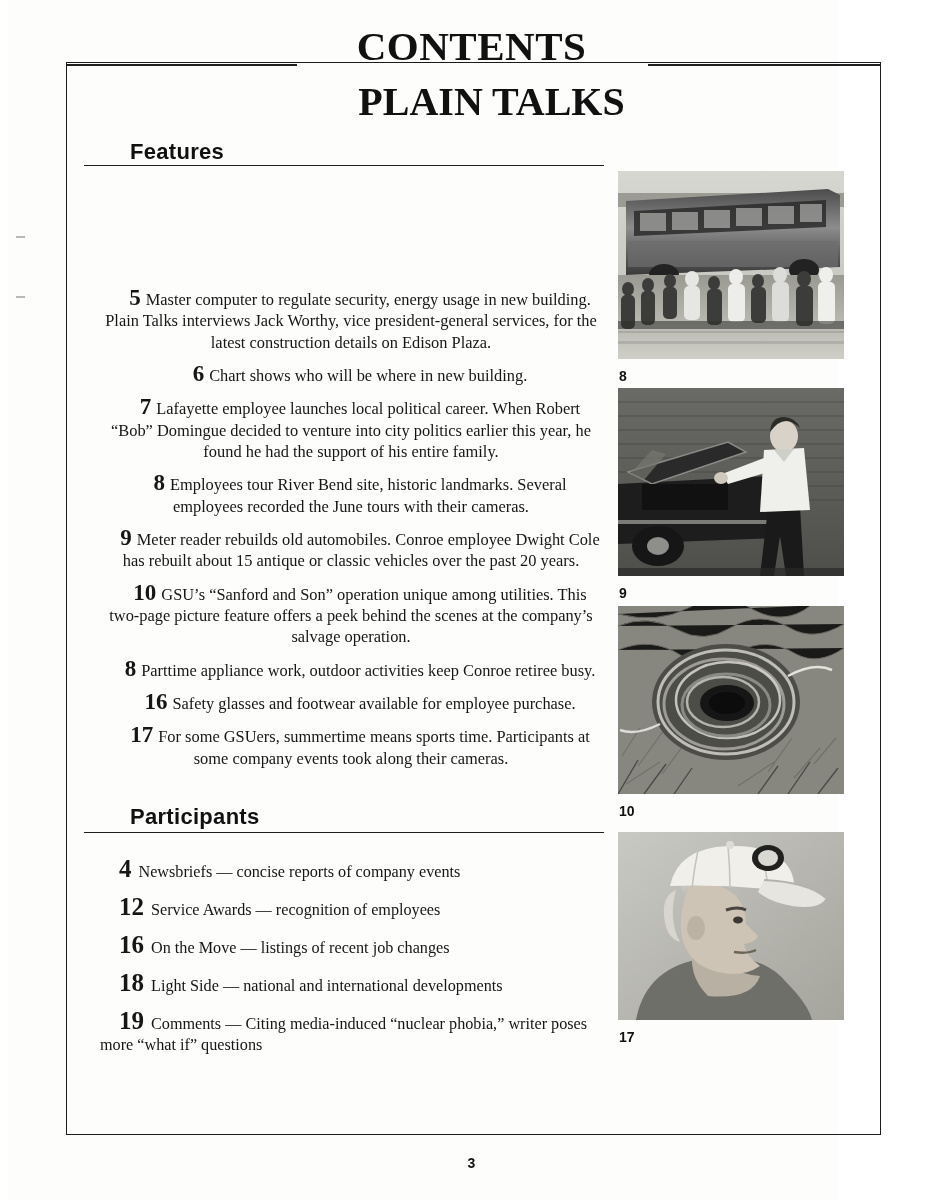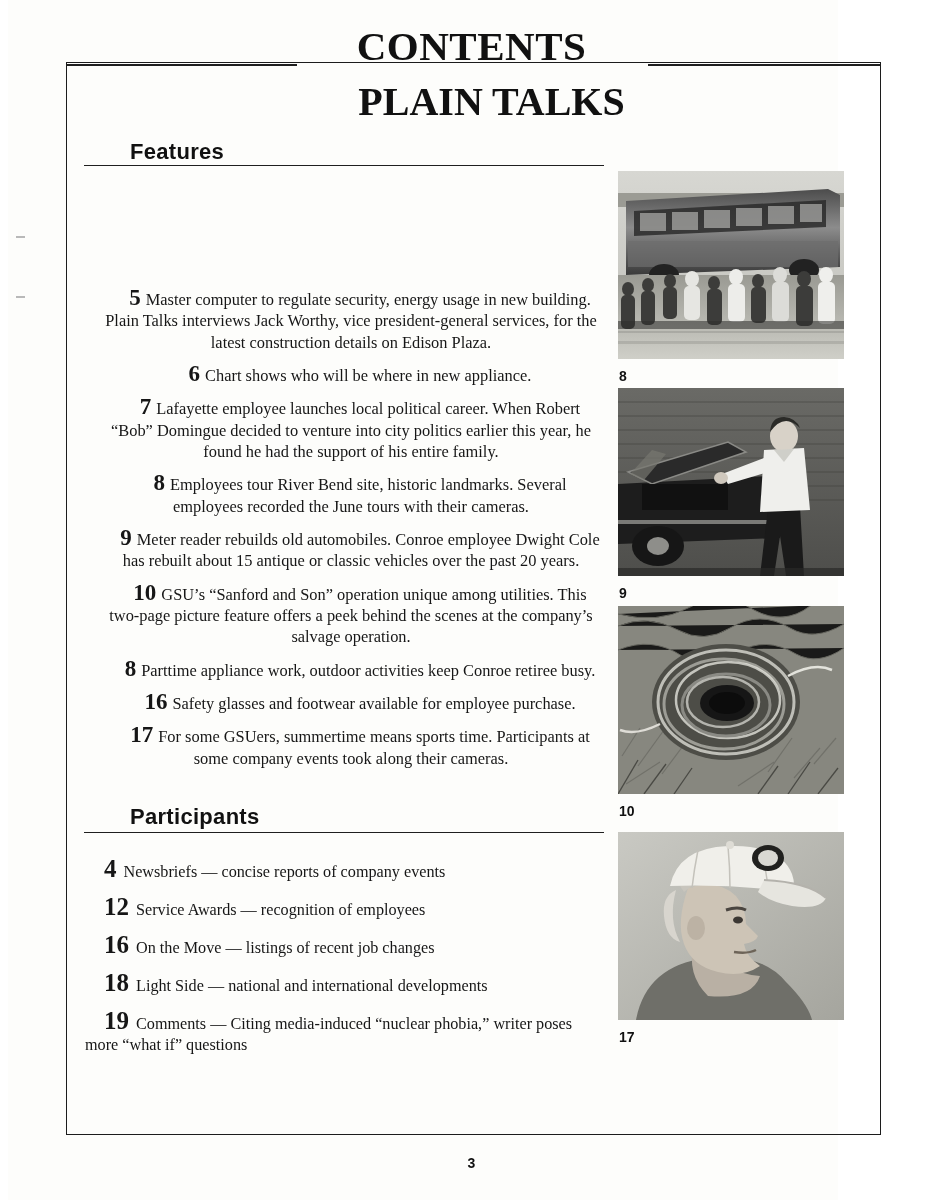--- a/index.html
+++ b/index.html
@@ -103,21 +103,21 @@
     font-size: 23px;
     font-weight: bold;
     line-height: 1;
     padding-left: 18px;
     padding-right: 5px;
     font-family: "Liberation Serif", serif;
   }
 
   .dept-entries {
     position: absolute;
-    left: 77px;
+    left: 92px;
     top: 856px;
     width: 510px;
   }
   .dept-entry {
     margin-bottom: 11px;
     font-size: 16.2px;
     line-height: 1.3;
     font-family: "Liberation Serif", serif;
     color: #161616;
   }
@@ -187,21 +187,21 @@
   <div class="frame"></div>
 
   <div class="section-head" style="left:122px; top:139px;">Features</div>
   <div class="rule" style="left:76px; top:165px; width:520px;"></div>
 
   <div class="entries">
     <div class="entry">
       <span class="num">5</span><span>Master computer to regulate security, energy usage in new building. Plain Talks interviews Jack Worthy, vice president-general services, for the latest construction details on Edison Plaza.</span>
     </div>
     <div class="entry">
-      <span class="num">6</span><span>Chart shows who will be where in new appliance.</span>
+      <span class="num">6</span><span>Chart shows who will be where in new building.</span>
     </div>
     <div class="entry">
       <span class="num">7</span><span>Lafayette employee launches local political career. When Robert “Bob” Domingue decided to venture into city politics earlier this year, he found he had the support of his entire family.</span>
     </div>
     <div class="entry">
       <span class="num">8</span><span>Employees tour River Bend site, historic landmarks. Several employees recorded the June tours with their cameras.</span>
     </div>
     <div class="entry">
       <span class="num">9</span><span>Meter reader rebuilds old automobiles. Conroe employee Dwight Cole has rebuilt about 15 antique or classic vehicles over the past 20 years.</span>
     </div>

